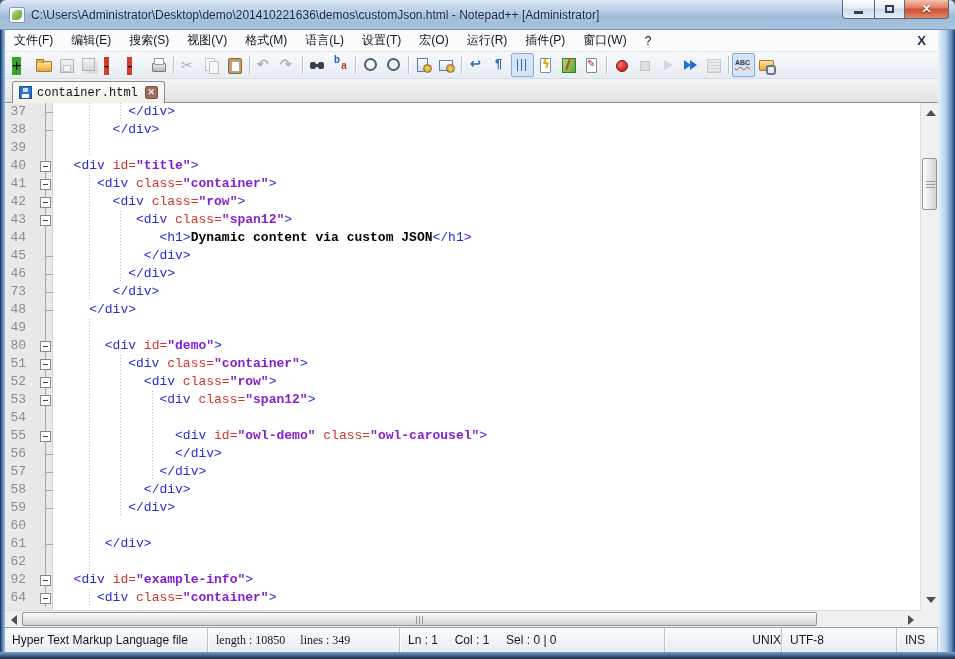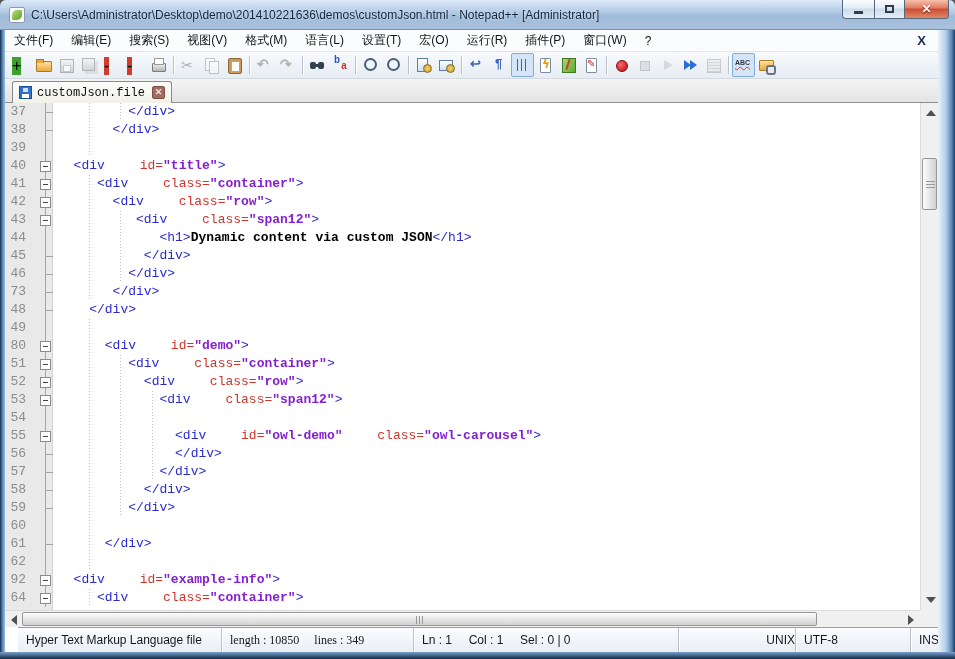--- a/index.html
+++ b/index.html
@@ -117,42 +117,42 @@
   .fold .vline{position:absolute;left:10px;top:0;bottom:0;width:1px;background:#a5a5a5;}
   .fold .fbox{position:absolute;left:5px;top:4px;width:11px;height:11px;background:#fff;border:1px solid #8a8a8a;}
   .fold .fbox::after{content:"";position:absolute;left:2px;top:4px;width:5px;height:1px;background:#444;}
   .fold .ftick{position:absolute;left:10px;top:9px;width:8px;height:1px;background:#a5a5a5;}
   .code{flex:1;position:relative;overflow:hidden;}
   .guide{position:absolute;top:0;bottom:0;width:1px;
     background:repeating-linear-gradient(to bottom,#bdbdbd 0 1px,transparent 1px 3px);}
   .codetext{position:relative;display:block;white-space:pre;padding-left:3px;
     font:13px/18px "Liberation Mono",monospace;color:#000;}
   .tk-tag{color:var(--c-tag,#2a2ad2);}
-  .tk-attr{color:var(--c-attr,#d0342c);margin-left:27px;}
+  .tk-attr{color:var(--c-attr,#d0342c);}
   .tk-val{color:var(--c-val,#8520d0);font-weight:bold;}
   .tk-txt{color:var(--c-txt,#000);font-weight:bold;}
   
   .vscroll{position:absolute;left:920px;top:103px;width:18px;height:507px;background:#f0f0f0;border-left:1px solid #dcdcdc;}
   .sarrow{position:absolute;width:0;height:0;}
   .va-up{left:5px;top:7px;border-left:5px solid transparent;border-right:5px solid transparent;border-bottom:6px solid #505050;}
   .va-down{left:5px;bottom:7px;border-left:5px solid transparent;border-right:5px solid transparent;border-top:6px solid #505050;}
   .vthumb{position:absolute;left:1px;top:55px;width:15px;height:52px;border:1px solid #979797;border-radius:2px;
     background:linear-gradient(to right,#fdfdfd,#e3e3e3 60%,#d2d2d2);}
   .vthumb::after{content:"";position:absolute;left:3px;top:22px;width:9px;height:7px;
     background:repeating-linear-gradient(#9a9a9a 0 1px,transparent 1px 3px);}
   .hscroll{position:absolute;left:5px;top:610px;width:915px;height:17px;background:#f0f0f0;border-top:1px solid #dcdcdc;}
   .ha-left{left:6px;top:4px;border-top:5px solid transparent;border-bottom:5px solid transparent;border-right:6px solid #505050;}
   .ha-right{right:6px;top:4px;border-top:5px solid transparent;border-bottom:5px solid transparent;border-left:6px solid #505050;}
   .hthumb{position:absolute;left:17px;top:1px;width:795px;height:14px;border:1px solid #979797;border-radius:2px;
     background:linear-gradient(#fdfdfd,#e3e3e3 60%,#d2d2d2);}
   .hthumb::after{content:"";position:absolute;left:50%;top:3px;margin-left:-4px;width:8px;height:8px;
     background:repeating-linear-gradient(to right,#9a9a9a 0 1px,transparent 1px 3px);}
   .corner{position:absolute;left:920px;top:610px;width:18px;height:17px;background:#f0f0f0;}
   
-  .statusbar{position:absolute;left:18px;top:627px;width:934px;height:25px;
+  .statusbar{position:absolute;left:4px;top:627px;width:934px;height:25px;
     background:linear-gradient(#fafcfe,#e9eef4);border-top:1px solid #96a0ac;display:flex;align-items:stretch;
     font-size:12px;color:#14181d;}
   .sts{border-right:1px solid #bac2cc;box-shadow:1px 0 0 #fff;padding:5px 0 0 8px;white-space:pre;overflow:hidden;flex:0 0 auto;}
   .grip{position:absolute;right:3px;bottom:3px;width:10px;height:10px;
     background:radial-gradient(circle at 8px 8px,#9aa4b0 1px,transparent 1.5px),
                radial-gradient(circle at 8px 4px,#9aa4b0 1px,transparent 1.5px),
                radial-gradient(circle at 4px 8px,#9aa4b0 1px,transparent 1.5px);}
   
   .frame-left{position:absolute;left:0;top:30px;bottom:0;width:5px;
     background:linear-gradient(to right,#13294a,#4b79ad 40%,#9ec0e2);}
@@ -300,21 +300,21 @@
         <span class="ic g-abc"></span>
       </div>
       <div class="tbtn">
         <span class="ic g-folder-link"></span>
       </div>
     </div>
 
   <div class="tabbar">
       <div class="tab">
         <span class="tab-floppy"></span>
-        <span>customJson.file</span>
+        <span>container.html</span>
         <span class="tab-close">✕</span>
       </div>
     </div>
 
   <div class="editor">
     <div class="ln-strip"></div>
     <div style="position:relative;">
         <div class="row">
           <span class="ln">37</span>
           <span class="fold">

